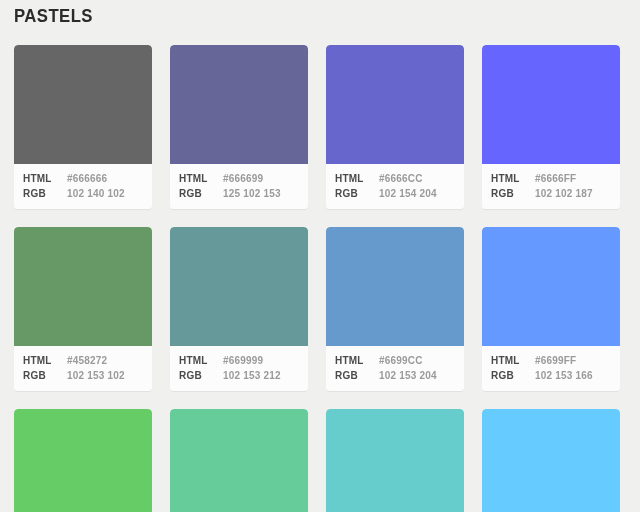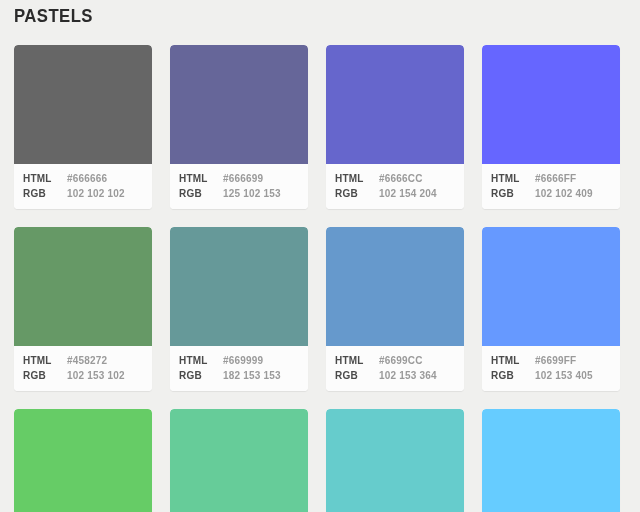--- a/index.html
+++ b/index.html
@@ -103,21 +103,21 @@
   <div class="grid">
       <div class="color-card">
         <div class="swatch" style="background-color: rgb(102, 102, 102);"></div>
         <div class="card-info">
           <div class="info-row">
             <span class="info-label">HTML</span>
             <span class="info-value">#666666</span>
           </div>
           <div class="info-row">
             <span class="info-label">RGB</span>
-            <span class="info-value">102 102 102</span>
+            <span class="info-value">102 140 102</span>
           </div>
         </div>
       </div>
       <div class="color-card">
         <div class="swatch" style="background-color: rgb(102, 102, 153);"></div>
         <div class="card-info">
           <div class="info-row">
             <span class="info-label">HTML</span>
             <span class="info-value">#666699</span>
           </div>
@@ -142,21 +142,21 @@
       </div>
       <div class="color-card">
         <div class="swatch" style="background-color: rgb(102, 102, 255);"></div>
         <div class="card-info">
           <div class="info-row">
             <span class="info-label">HTML</span>
             <span class="info-value">#6666FF</span>
           </div>
           <div class="info-row">
             <span class="info-label">RGB</span>
-            <span class="info-value">102 102 409</span>
+            <span class="info-value">102 102 187</span>
           </div>
         </div>
       </div>
       <div class="color-card">
         <div class="swatch" style="background-color: rgb(102, 153, 102);"></div>
         <div class="card-info">
           <div class="info-row">
             <span class="info-label">HTML</span>
             <span class="info-value">#458272</span>
           </div>
@@ -168,47 +168,47 @@
       </div>
       <div class="color-card">
         <div class="swatch" style="background-color: rgb(102, 153, 153);"></div>
         <div class="card-info">
           <div class="info-row">
             <span class="info-label">HTML</span>
             <span class="info-value">#669999</span>
           </div>
           <div class="info-row">
             <span class="info-label">RGB</span>
-            <span class="info-value">182 153 153</span>
+            <span class="info-value">102 153 212</span>
           </div>
         </div>
       </div>
       <div class="color-card">
         <div class="swatch" style="background-color: rgb(102, 153, 204);"></div>
         <div class="card-info">
           <div class="info-row">
             <span class="info-label">HTML</span>
             <span class="info-value">#6699CC</span>
           </div>
           <div class="info-row">
             <span class="info-label">RGB</span>
-            <span class="info-value">102 153 364</span>
+            <span class="info-value">102 153 204</span>
           </div>
         </div>
       </div>
       <div class="color-card">
         <div class="swatch" style="background-color: rgb(102, 153, 255);"></div>
         <div class="card-info">
           <div class="info-row">
             <span class="info-label">HTML</span>
             <span class="info-value">#6699FF</span>
           </div>
           <div class="info-row">
             <span class="info-label">RGB</span>
-            <span class="info-value">102 153 405</span>
+            <span class="info-value">102 153 166</span>
           </div>
         </div>
       </div>
       <div class="color-card">
         <div class="swatch" style="background-color: rgb(102, 204, 102);"></div>
       </div>
       <div class="color-card">
         <div class="swatch" style="background-color: rgb(102, 204, 153);"></div>
       </div>
       <div class="color-card">

